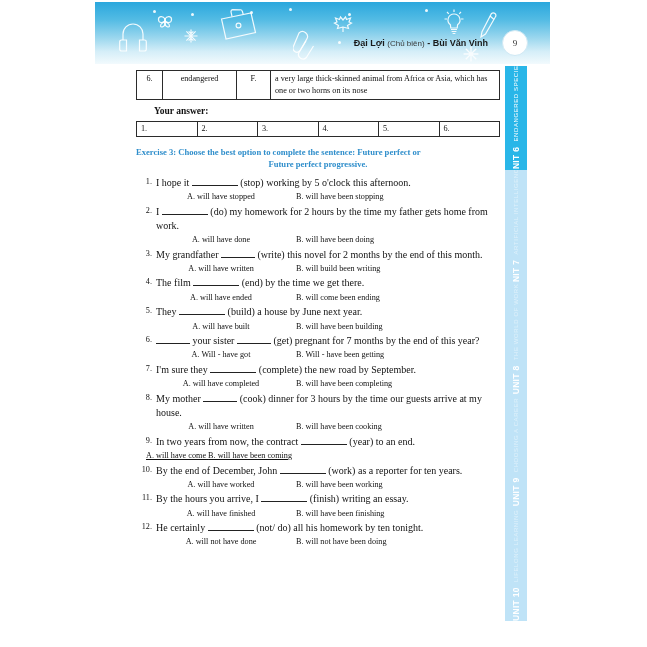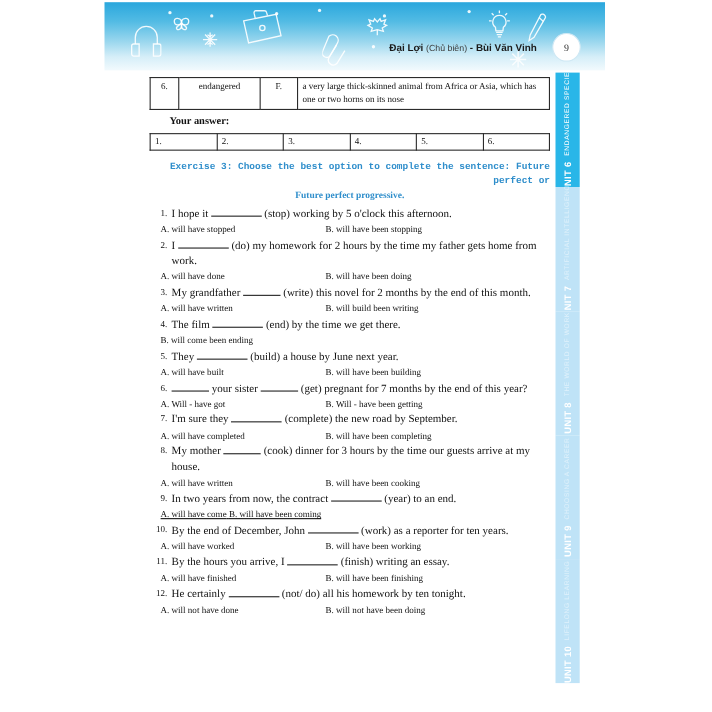--- a/index.html
+++ b/index.html
@@ -140,21 +140,21 @@
   }
 
   .exercise-title {
     margin: 9px 0 5px 0;
     color: #2f8ecb;
     font-weight: bold;
     font-size: 8.6px;
     text-align: center;
     line-height: 1.45;
   }
-  .exercise-title .l1 { display: block; text-align: right; font-family: Liberation Mono, monospace; }
+  .exercise-title .l1 { display: block; text-align: left; }
 
   .qlist { margin: 0; padding: 0; list-style: none; }
   .q { display: flex; margin-bottom: 1px; }
   .q-num {
     width: 20px;
     text-align: right;
     padding-right: 4px;
     flex: 0 0 20px;
     font-size: 8.2px;
   }
@@ -166,21 +166,21 @@
     vertical-align: baseline;
   }
   .b-sm { width: 34px; }
   .b-md { width: 46px; }
   .opts {
     display: flex;
     margin-top: 0px;
     margin-bottom: 2px;
     padding-left: 10px;
   }
-  .opt-a { width: 150px; flex: 0 0 150px; }
+  .opt-a { width: 150px; flex: 0 0 150px; text-align: center; }
   .opt-b { flex: 1 1 auto; }
   .opts-inline { padding-left: 10px; margin-bottom: 2px; text-decoration: underline; }
 </style>
 </head>
 <body>
 
 <div class="page">
 
   <div class="header">
 
@@ -352,20 +352,21 @@
         <span class="opt-b">B. will build been writing</span>
       </li>
 
       <li class="q">
         <span class="q-num">4.</span>
         <span class="q-body">
           <span class="q-text"><span>The film</span> <span class="blank b-md"></span> <span>(end) by the time we get there.</span></span>
         </span>
       </li>
       <li class="opts">
+        <span class="opt-a">A. will have ended</span>
         <span class="opt-b">B. will come been ending</span>
       </li>
 
       <li class="q">
         <span class="q-num">5.</span>
         <span class="q-body">
           <span class="q-text"><span>They</span> <span class="blank b-md"></span> <span>(build) a house by June next year.</span></span>
         </span>
       </li>
       <li class="opts">

